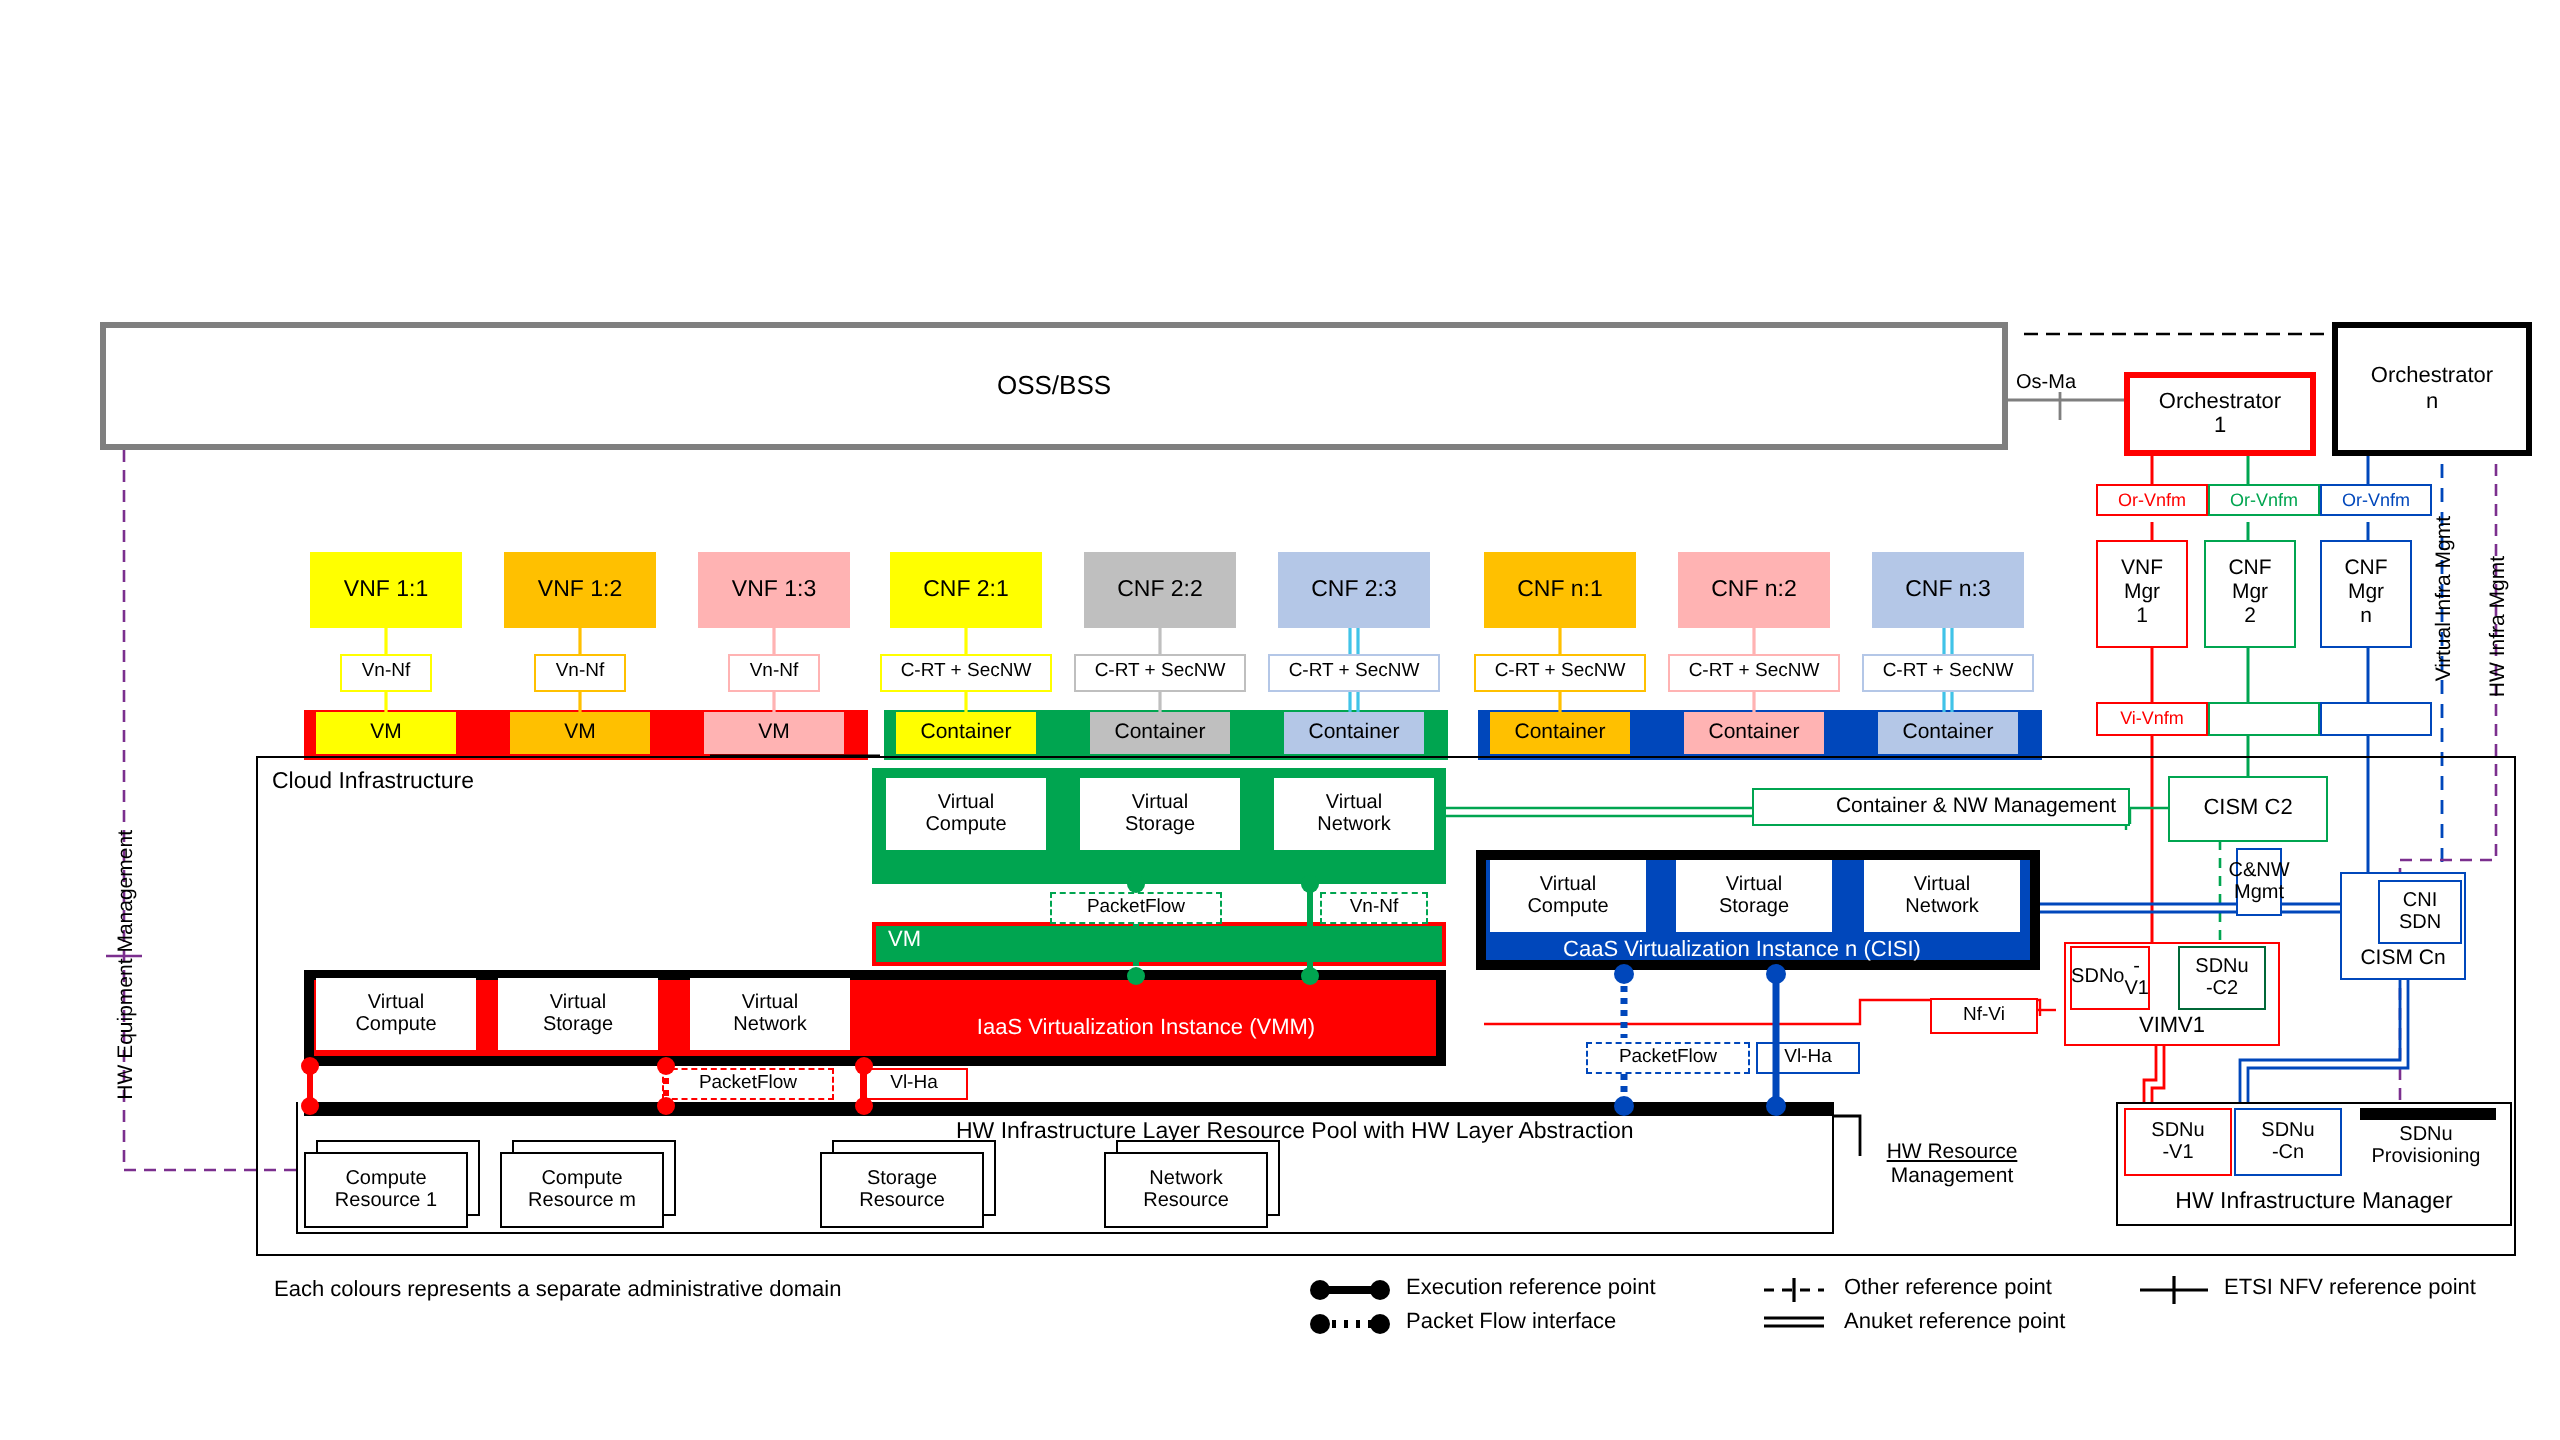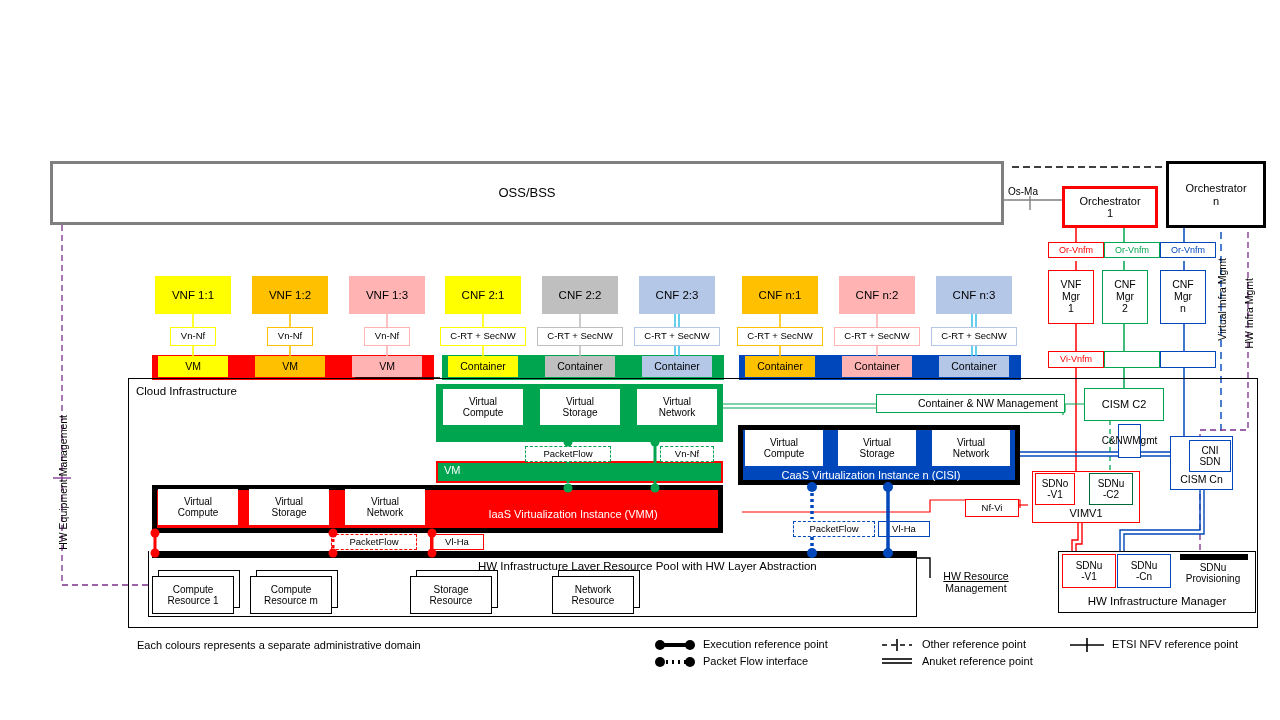--- a/index.html
+++ b/index.html
@@ -343,35 +343,35 @@
   <div class="abs ctr" style="left:965px;top:499px;width:54px;height:18px;border:1px solid #FF0000;background:#fff;">
     <span style="font-size:9.5px;">Nf-Vi</span>
   </div>
   <div class="abs ctr" style="left:876px;top:394px;width:189px;height:19px;border:1px solid #00A550;background:#fff;padding-left:35px;">
     <span style="font-size:10.5px;">Container &amp; NW Management</span>
   </div>
 
   <div class="abs ctr" style="left:1084px;top:388px;width:80px;height:33px;border:1.4px solid #00A550;background:#fff;">
     <span style="font-size:11px;">CISM C2</span>
   </div>
-  <div class="abs ctr" style="left:1118px;top:424px;width:23px;height:34px;border:1.2px solid #0047BB;background:#fff;">
+  <div class="abs ctr" style="left:1118px;top:424px;width:23px;height:34px;border:1.2px solid #0047BB;background:#fff;flex-direction:column;">
     <span style="font-size:10px;">C&amp;NW</span>
     <span style="font-size:10px;">Mgmt</span>
   </div>
   <div class="abs" style="left:1170px;top:436px;width:63px;height:54px;border:1.4px solid #0047BB;background:#fff;"></div>
   <div class="abs ctr" style="left:1189px;top:440px;width:42px;height:32px;border:1.2px solid #0047BB;background:#fff;flex-direction:column;">
     <span style="font-size:10px;">CNI</span>
     <span style="font-size:10px;">SDN</span>
   </div>
   <div class="abs ctr" style="left:1170px;top:472px;width:63px;height:16px;">
     <span style="font-size:10.5px;">CISM Cn</span>
   </div>
 
   <div class="abs" style="left:1032px;top:471px;width:108px;height:52px;border:1.4px solid #FF0000;background:#fff;"></div>
-  <div class="abs ctr" style="left:1035px;top:473px;width:40px;height:32px;border:1.2px solid #FF0000;background:#fff;flex-direction:column;">
+  <div class="abs ctr" style="left:1035px;top:473px;width:40px;height:32px;border:1.2px solid #FF0000;background:#fff;flex-direction:row;">
     <span style="font-size:10px;">SDNo</span>
     <span style="font-size:10px;">-V1</span>
   </div>
   <div class="abs ctr" style="left:1089px;top:473px;width:44px;height:32px;border:1.2px solid #006837;background:#fff;flex-direction:column;">
     <span style="font-size:10px;">SDNu</span>
     <span style="font-size:10px;">-C2</span>
   </div>
   <div class="abs ctr" style="left:1032px;top:505px;width:108px;height:16px;text-align:center;">
     <span style="font-size:11px;">VIMV1</span>
   </div>

